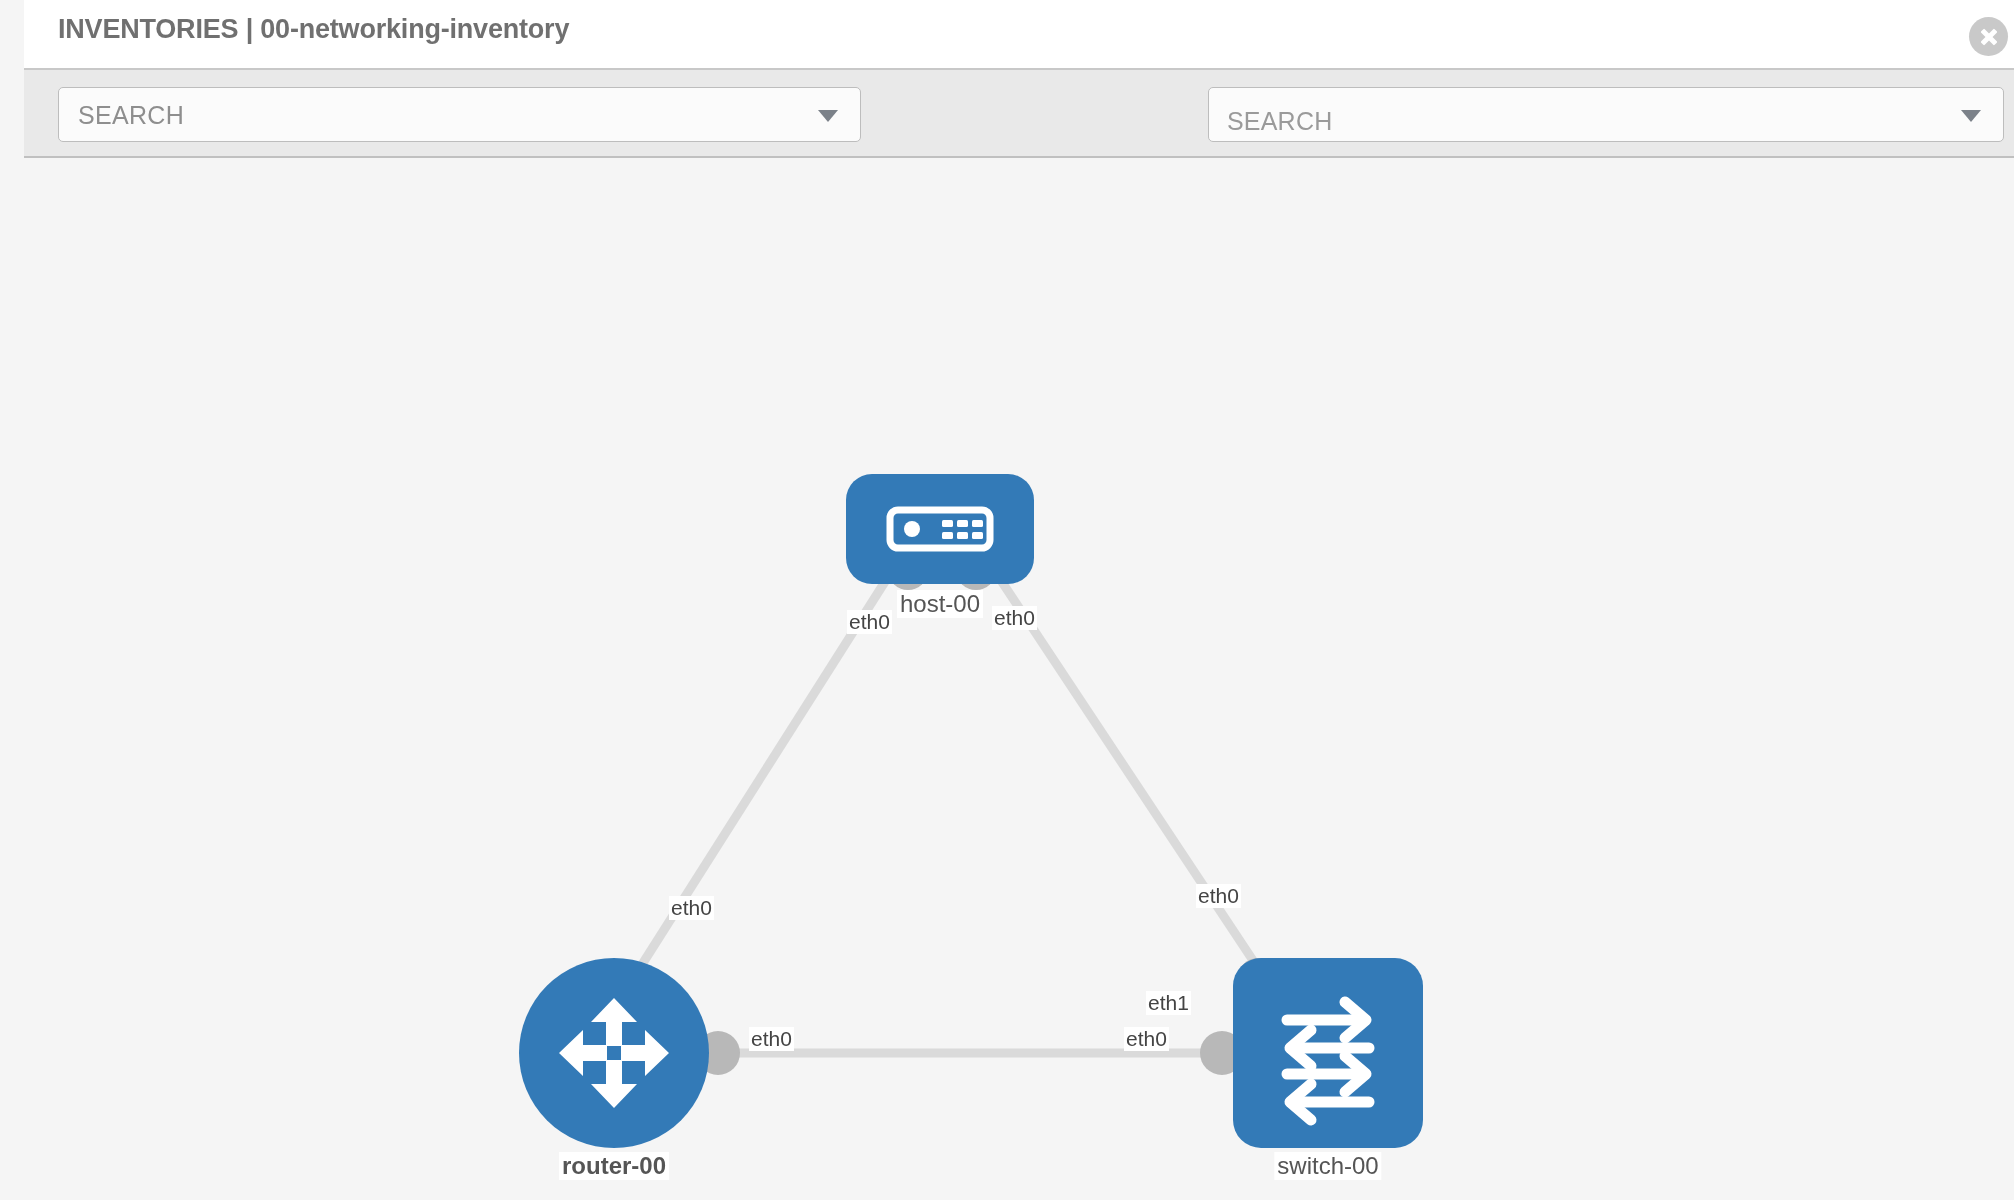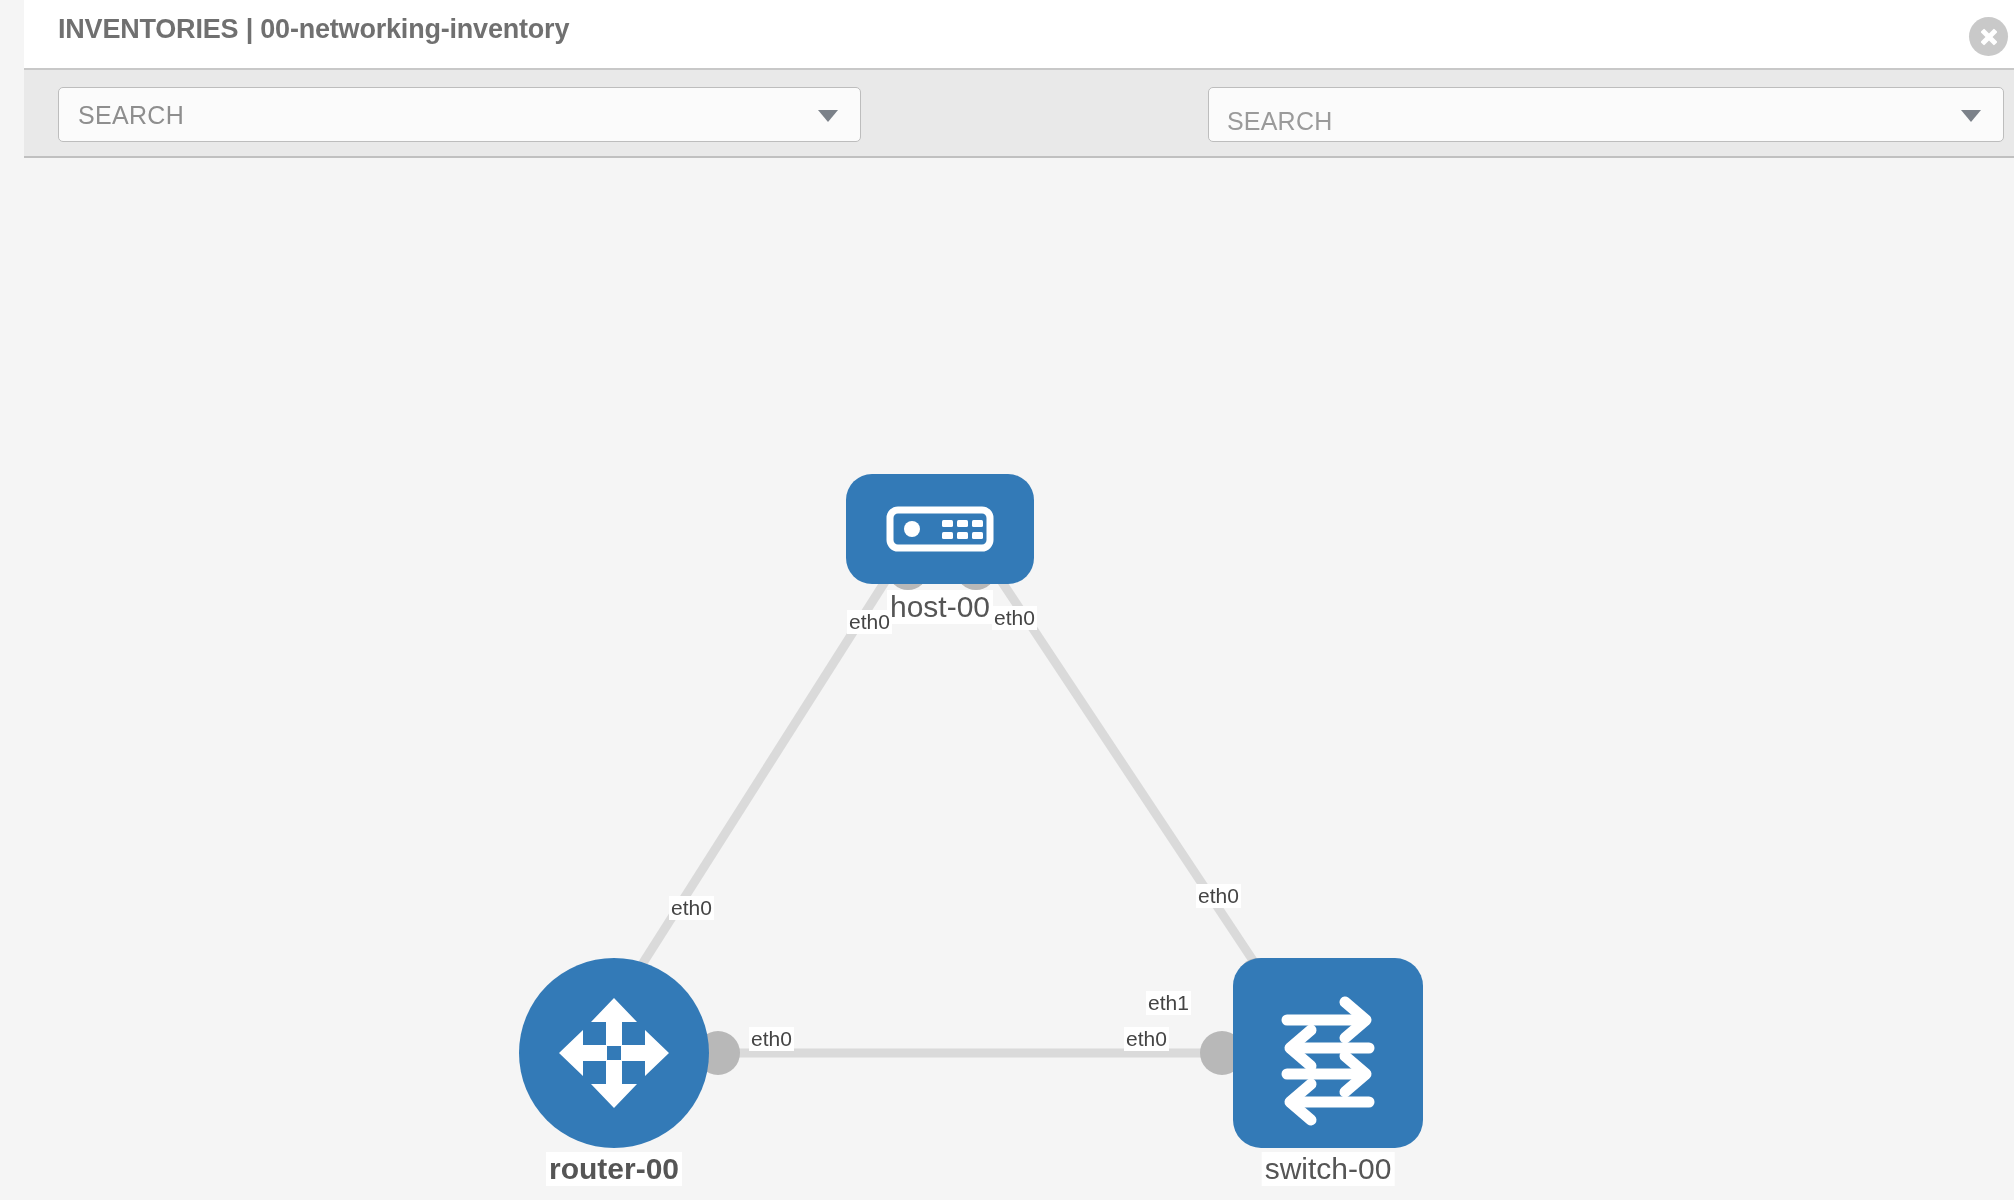--- a/index.html
+++ b/index.html
@@ -121,21 +121,21 @@
     border-radius: 28px;
   }
 
   .node-glyph {
     position: absolute; left: 0; top: 0;
     width: 100%; height: 100%;
   }
 
   .node-label {
     position: absolute;
-    font-size: 30px; color: #555555;
+    font-size: 24px; color: #555555;
     background: #ffffff;
     padding: 0 3px;
     white-space: nowrap;
     transform: translateX(-50%);
   }
   .label-host   { left: 916px; top: 432px; }
   .label-router { left: 590px; top: 994px; font-weight: bold; }
   .label-switch { left: 1304px; top: 994px; }
 
   .edge-label {

